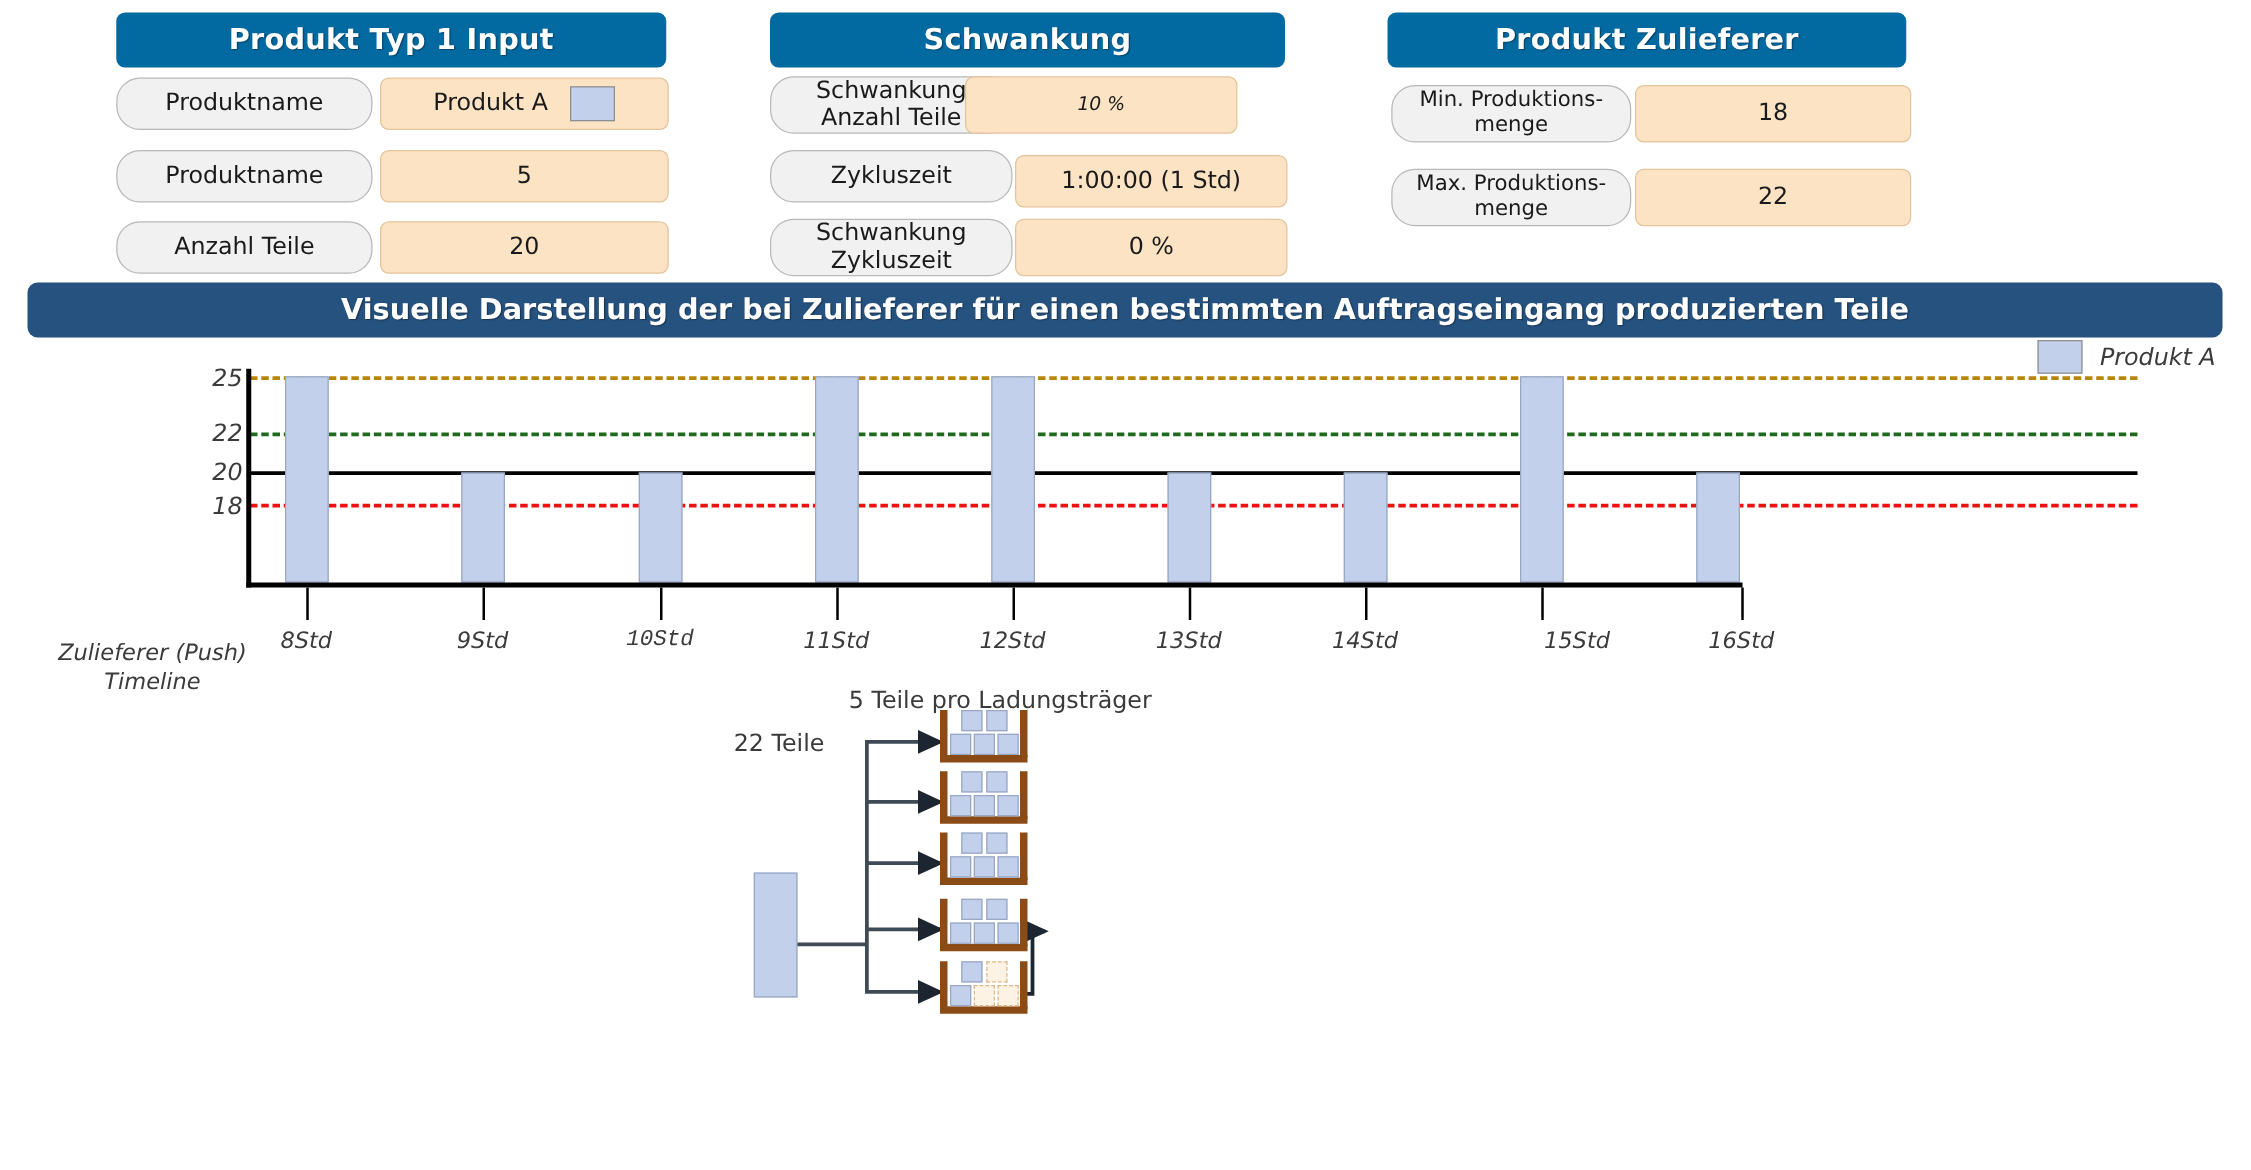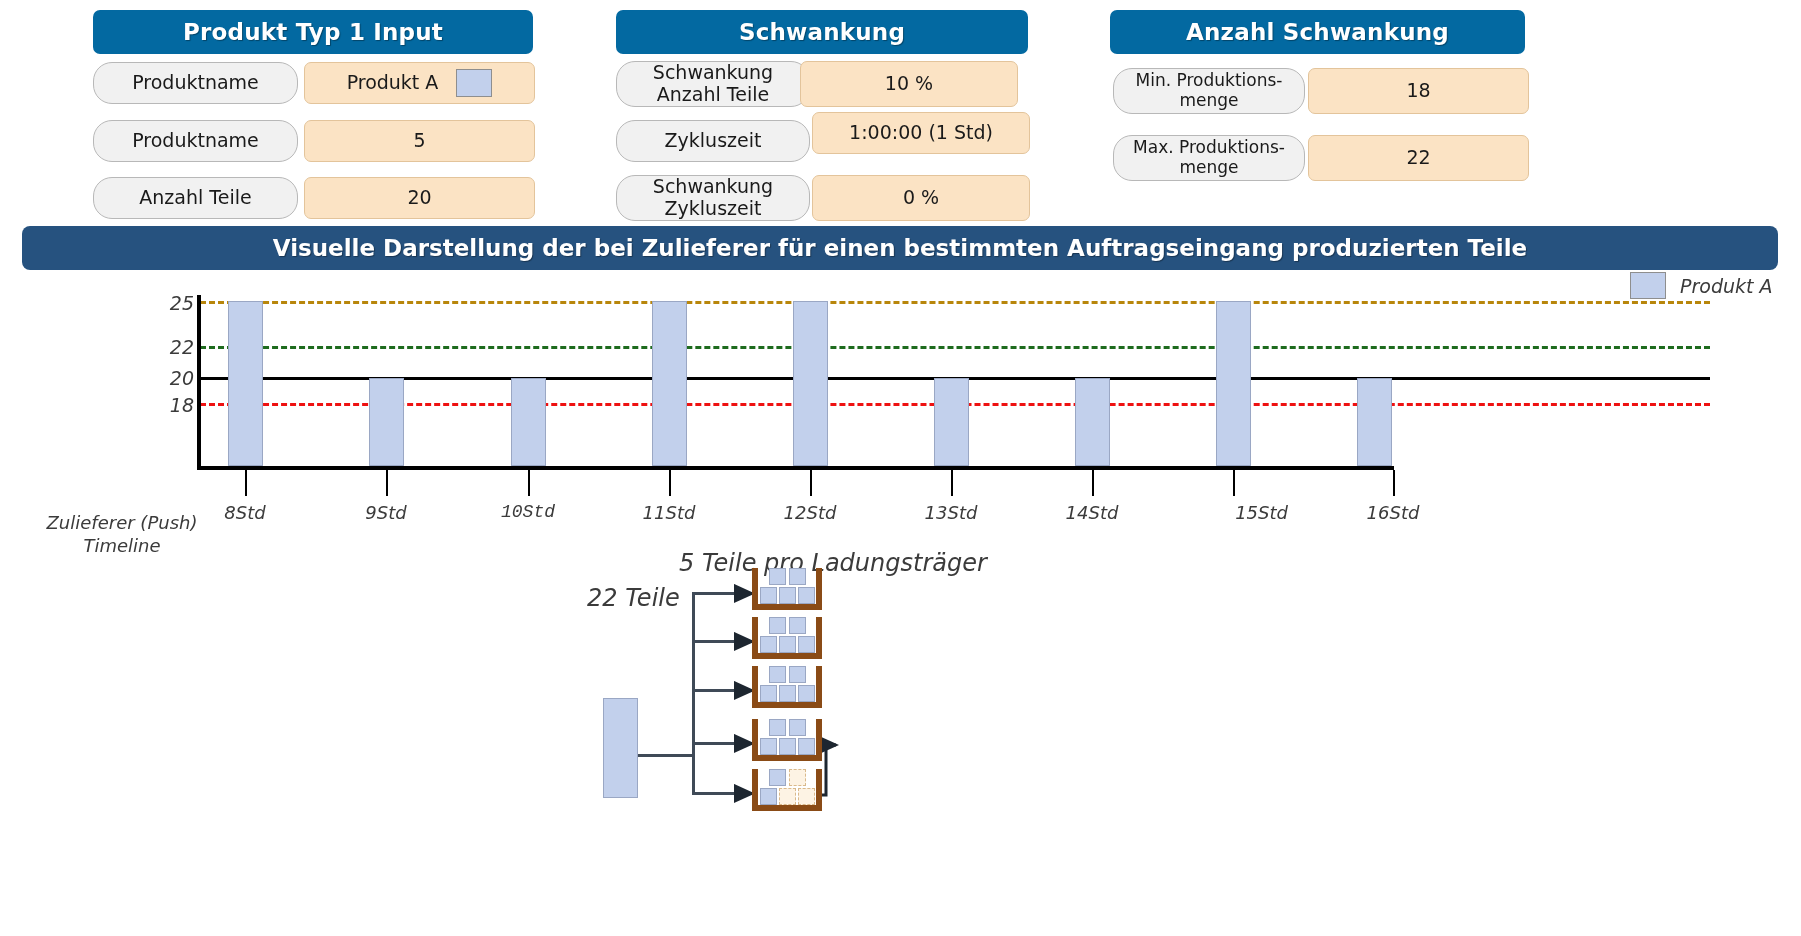--- a/index.html
+++ b/index.html
@@ -74,21 +74,21 @@
     position:absolute;left:32px;top:512px;width:180px;text-align:center;
     font-style:italic;font-size:18px;color:#3b3b3b;line-height:1.25;
   }
   #legend{
     position:absolute;left:1630px;top:272px;display:flex;align-items:center;gap:14px;
   }
   #legend .sw{width:34px;height:25px;background:#c2d0ec;border:1px solid #8e8e8e;}
   #legend .txt{font-style:italic;font-size:19px;color:#3b3b3b;}
   
   #diagram{position:absolute;left:0;top:540px;width:1801px;height:396px;}
-  .dia-text{position:absolute;font-style:italic;font-size:24px;color:#3b3b3b;}
+  .dia-text{position:absolute;font-size:19px;color:#3b3b3b;}
   #bigbar{
     position:absolute;left:603px;top:698px;width:35px;height:100px;
     background:#c2d0ec;border:1px solid #9aa7c4;box-sizing:border-box;
   }
   .connector{position:absolute;background:#3f4a57;}
   .carrier{position:absolute;width:70px;height:42px;}
   .carrier .wall{position:absolute;width:6px;height:38px;background:#8a4b16;top:0;}
   .carrier .wall.l{left:0;}
   .carrier .wall.r{right:0;}
   .carrier .floor{position:absolute;left:0;bottom:0;width:70px;height:6px;background:#8a4b16;}
@@ -113,30 +113,30 @@
 <div class="lbl-box" style="left:93px;top:120px;width:203px;height:40px;font-size:19px;">Produktname</div>
 <div class="val-box" style="left:304px;top:120px;width:229px;height:40px;font-size:19px;">5</div>
 
 <div class="lbl-box" style="left:93px;top:177px;width:203px;height:40px;font-size:19px;">Anzahl Teile</div>
 <div class="val-box" style="left:304px;top:177px;width:229px;height:40px;font-size:19px;">20</div>
 
 <div class="panel-header" style="left:616px;top:10px;width:412px;height:44px;font-size:23px;">Schwankung</div>
 
 <div class="lbl-box" style="left:616px;top:61px;width:192px;height:44px;font-size:19px;white-space:pre-line;">Schwankung
 Anzahl Teile</div>
-<div class="val-box" style="left:800px;top:61px;width:216px;height:44px;font-size:19px;">10 %</div>
+<div class="val-box" style="left:772px;top:61px;width:216px;height:44px;font-size:15px;font-style:italic;">10 %</div>
 
 <div class="lbl-box" style="left:616px;top:120px;width:192px;height:40px;font-size:19px;">Zykluszeit</div>
-<div class="val-box" style="left:812px;top:112px;width:216px;height:40px;font-size:19px;">1:00:00 (1 Std)</div>
+<div class="val-box" style="left:812px;top:124px;width:216px;height:40px;font-size:19px;">1:00:00 (1 Std)</div>
 
 <div class="lbl-box" style="left:616px;top:175px;width:192px;height:44px;font-size:19px;white-space:pre-line;">Schwankung
 Zykluszeit</div>
 <div class="val-box" style="left:812px;top:175px;width:216px;height:44px;font-size:19px;">0 %</div>
 
-<div class="panel-header" style="left:1110px;top:10px;width:415px;height:44px;font-size:23px;">Anzahl Schwankung</div>
+<div class="panel-header" style="left:1110px;top:10px;width:415px;height:44px;font-size:23px;">Produkt Zulieferer</div>
 
 <div class="lbl-box" style="left:1113px;top:68px;width:190px;height:44px;font-size:17px;white-space:pre-line;">Min. Produktions-
 menge</div>
 <div class="val-box" style="left:1308px;top:68px;width:219px;height:44px;font-size:19px;">18</div>
 
 <div class="lbl-box" style="left:1113px;top:135px;width:190px;height:44px;font-size:17px;white-space:pre-line;">Max. Produktions-
 menge</div>
 <div class="val-box" style="left:1308px;top:135px;width:219px;height:44px;font-size:19px;">22</div>
 
 <div id="banner">Visuelle Darstellung der bei Zulieferer für einen bestimmten Auftragseingang produzierten Teile</div>

